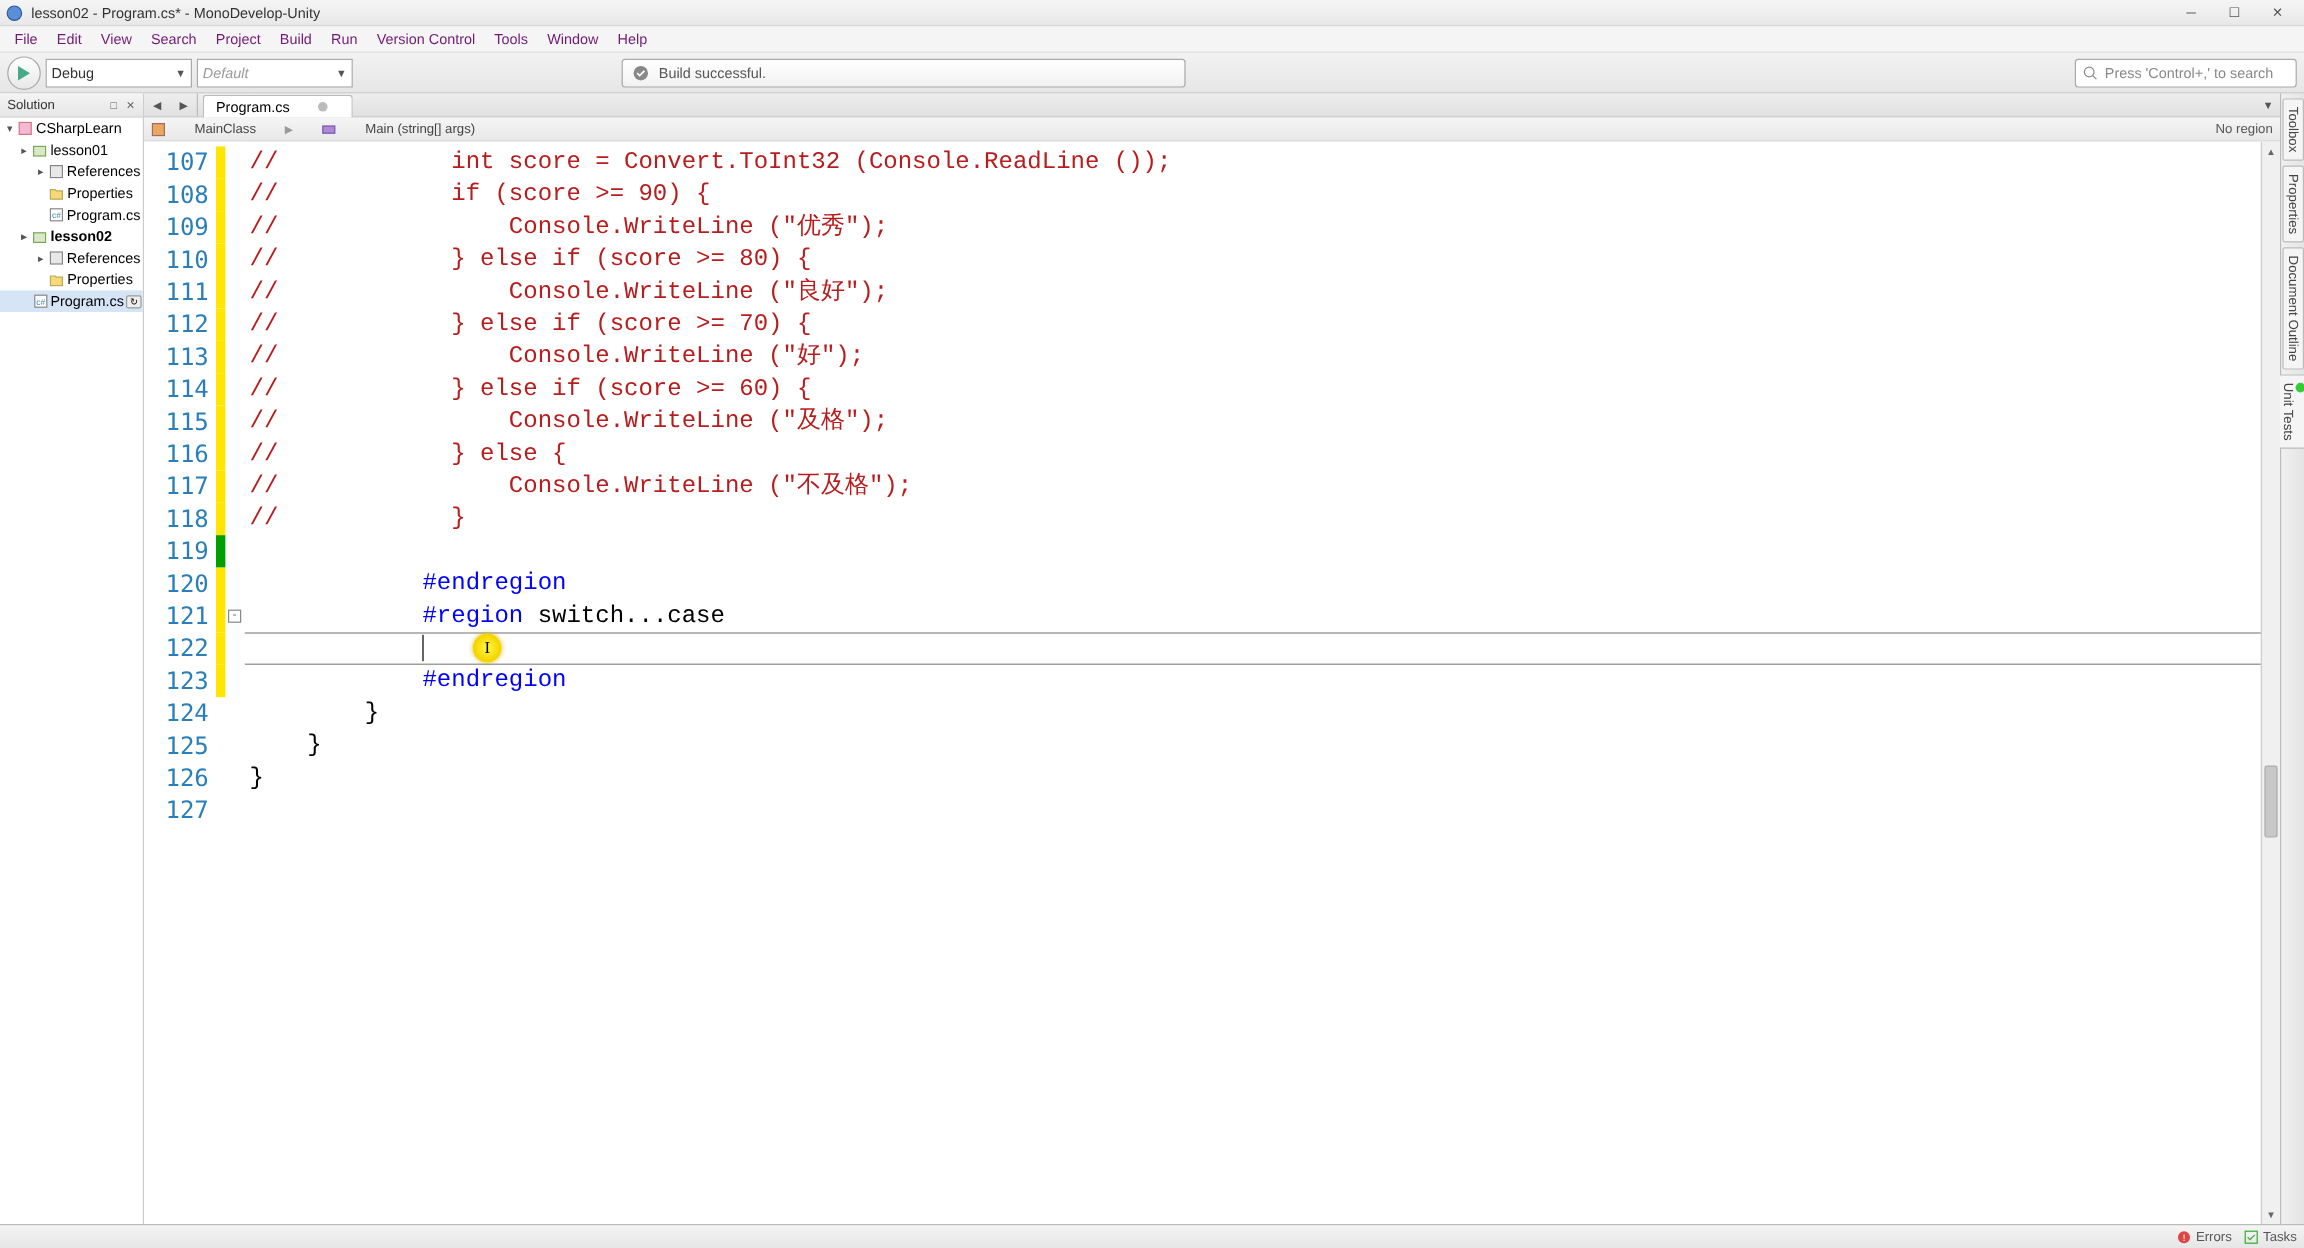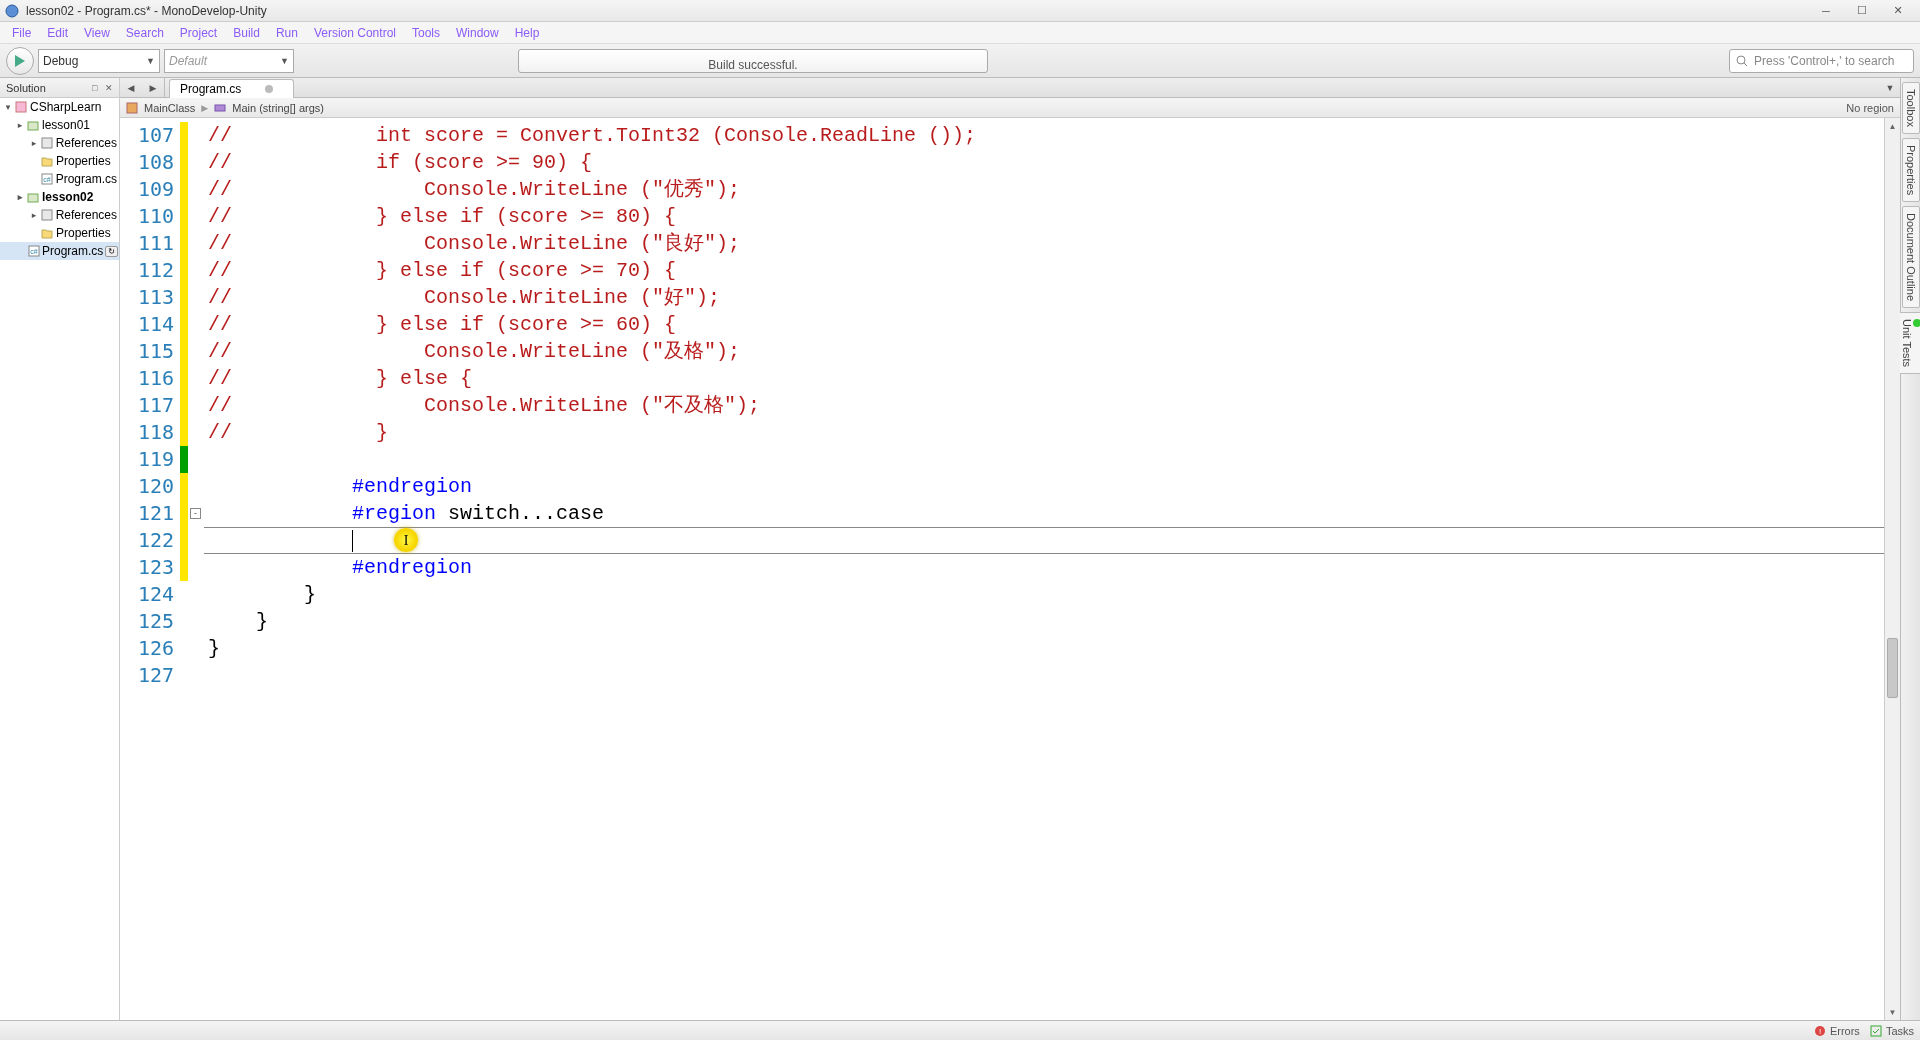--- a/index.html
+++ b/index.html
@@ -3,28 +3,28 @@
 <meta charset="utf-8">
 <style>
 * { margin: 0; padding: 0; box-sizing: border-box; }
 body { font-family: "Segoe UI", Tahoma, sans-serif; font-size: 12px; background: #fff; overflow: hidden; width: 1920px; height: 1040px; }
 .title-bar { height: 22px; background: linear-gradient(#f5f5f5,#e8e8e8); display: flex; align-items: center; padding: 0 4px; border-bottom: 1px solid #ccc; }
 .title-bar .icon { width: 16px; height: 16px; margin-right: 6px; display: inline-flex; align-items: center; justify-content: center; }
 .title-bar .title-text { flex: 0 0 auto; font-size: 12px; color: #333; }
 .title-bar .spacer { flex: 1; }
 .title-bar .win-btn { width: 36px; height: 20px; display: flex; align-items: center; justify-content: center; color: #555; font-size: 11px; }
 .menu-bar { height: 22px; background: #f5f5f5; display: flex; align-items: center; padding: 0 4px; border-bottom: 1px solid #ddd; }
-.menu-item { padding: 2px 8px; font-size: 12px; color: #8b5cf6; }
+.menu-item { padding: 2px 8px; font-size: 12px; color: #701a75; }
 .toolbar { height: 34px; background: linear-gradient(#f2f2f2,#e6e6e6); display: flex; align-items: center; padding: 2px 6px; border-bottom: 1px solid #bbb; gap: 4px; }
 .play-btn { width: 28px; height: 28px; border-radius: 14px; border: 1px solid #aaa; background: linear-gradient(#fff,#e8e8e8); display: flex; align-items: center; justify-content: center; }
 .combo { height: 24px; border: 1px solid #aaa; background: #fff; display: flex; align-items: center; padding: 0 4px; font-size: 12px; color: #333; position: relative; }
 .combo.debug { width: 122px; }
 .combo.default { width: 130px; color: #999; font-style: italic; }
 .combo .chev { margin-left: auto; font-size: 9px; color: #555; }
-.build-box { margin-left: 220px; width: 470px; height: 24px; border: 1px solid #aaa; background: linear-gradient(#fff,#f2f2f2); border-radius: 3px; display: flex; align-items: center; padding: 0 8px; gap: 8px; font-size: 12px; color: #555; flex-direction: column; }
+.build-box { margin-left: 220px; width: 470px; height: 24px; border: 1px solid #aaa; background: linear-gradient(#fff,#f2f2f2); border-radius: 3px; display: flex; align-items: center; padding: 0 8px; gap: 8px; font-size: 12px; color: #555; }
 .search-box { margin-left: auto; width: 185px; height: 24px; border: 1px solid #aaa; background: #fff; border-radius: 3px; display: flex; align-items: center; padding: 0 6px; gap: 6px; font-size: 12px; color: #888; }
 .content-row { display: flex; height: calc(100% - 22px - 22px - 34px - 20px); }
 .solution-panel { width: 120px; background: #fff; border-right: 1px solid #ccc; display: flex; flex-direction: column; }
 .solution-header { height: 20px; background: linear-gradient(#f4f4f4,#e6e6e6); border-bottom: 1px solid #ccc; display: flex; align-items: center; padding: 0 6px; font-size: 11px; color: #333; justify-content: space-between; gap: 43px; }
 .solution-header .hdr-icons { display: flex; gap: 2px; }
 .solution-header .hdr-icons span { width: 12px; height: 12px; font-size: 9px; color: #666; display: inline-flex; align-items: center; justify-content: center; }
 .tree { flex: 1; overflow: auto; font-size: 12px; }
 .tree-item { display: flex; align-items: center; height: 18px; padding: 0 2px; white-space: nowrap; }
 .tree-item .exp { width: 12px; font-size: 9px; color: #555; text-align: center; display: inline-block; }
 .tree-item .tico { width: 14px; height: 14px; margin-right: 2px; display: inline-flex; align-items: center; justify-content: center; font-size: 10px; }
@@ -35,21 +35,21 @@
 .tree-item.selected { background: #d5e5f5; }
 .tree-item .pill { border: 1px solid #999; border-radius: 2px; font-size: 8px; padding: 0 2px; margin-left: 2px; background: #eee; }
 .editor-area { flex: 1; display: flex; flex-direction: column; position: relative; min-width: 0; }
 .tabs-nav { height: 20px; background: linear-gradient(#eee,#e0e0e0); display: flex; align-items: stretch; border-bottom: 1px solid #bbb; }
 .nav-arrows { display: flex; border-right: 1px solid #bbb; }
 .nav-arrow { width: 22px; display: flex; align-items: center; justify-content: center; font-size: 9px; color: #555; }
 .file-tab { background: #fff; border: 1px solid #bbb; border-bottom: none; display: flex; align-items: center; padding: 0 20px 0 10px; gap: 24px; font-size: 12px; position: relative; top: 1px; border-radius: 3px 3px 0 0; margin-left: 4px; }
 .file-tab .close-dot { width: 8px; height: 8px; border-radius: 4px; background: #bbb; }
 .tabs-nav .flex-spacer { flex: 1; }
 .tabs-nav .tab-right { width: 20px; display: flex; align-items: center; justify-content: center; font-size: 9px; color: #555; }
-.crumb-bar { height: 20px; background: linear-gradient(#f5f5f5,#e8e8e8); border-bottom: 1px solid #ccc; display: flex; align-items: center; padding: 0 6px; gap: 6px; font-size: 11px; color: #444; }
+.crumb-bar { height: 20px; background: linear-gradient(#f5f5f5,#e8e8e8); border-bottom: 1px solid #ccc; display: flex; align-items: center; padding: 0 6px; gap: 24px; font-size: 11px; color: #444; }
 .crumb-bar .crumb-sep { color: #999; font-size: 9px; }
 .crumb-bar .right { margin-left: auto; color: #555; }
 .code-view { flex: 1; display: flex; background: #fff; overflow: hidden; position: relative; }
 .gutter-lines { width: 60px; background: #fff; text-align: right; padding: 4px 6px 0 0; font-family: Consolas, monospace; font-size: 20px; color: #2a7fb8; line-height: 27px; }
 .change-bar { width: 8px; background: #fff; padding-top: 4px; }
 .change-seg { width: 8px; }
 .fold-col { width: 16px; background: #fff; padding-top: 4px; font-family: monospace; position: relative; }
 .code-text { flex: 1; font-family: Consolas, "Courier New", monospace; font-size: 20px; line-height: 27px; padding: 4px 0 0 4px; white-space: pre; color: #000; position: relative; }
 .code-line { height: 27px; position: relative; }
 .tok-comment { color: #b91c1c; }

